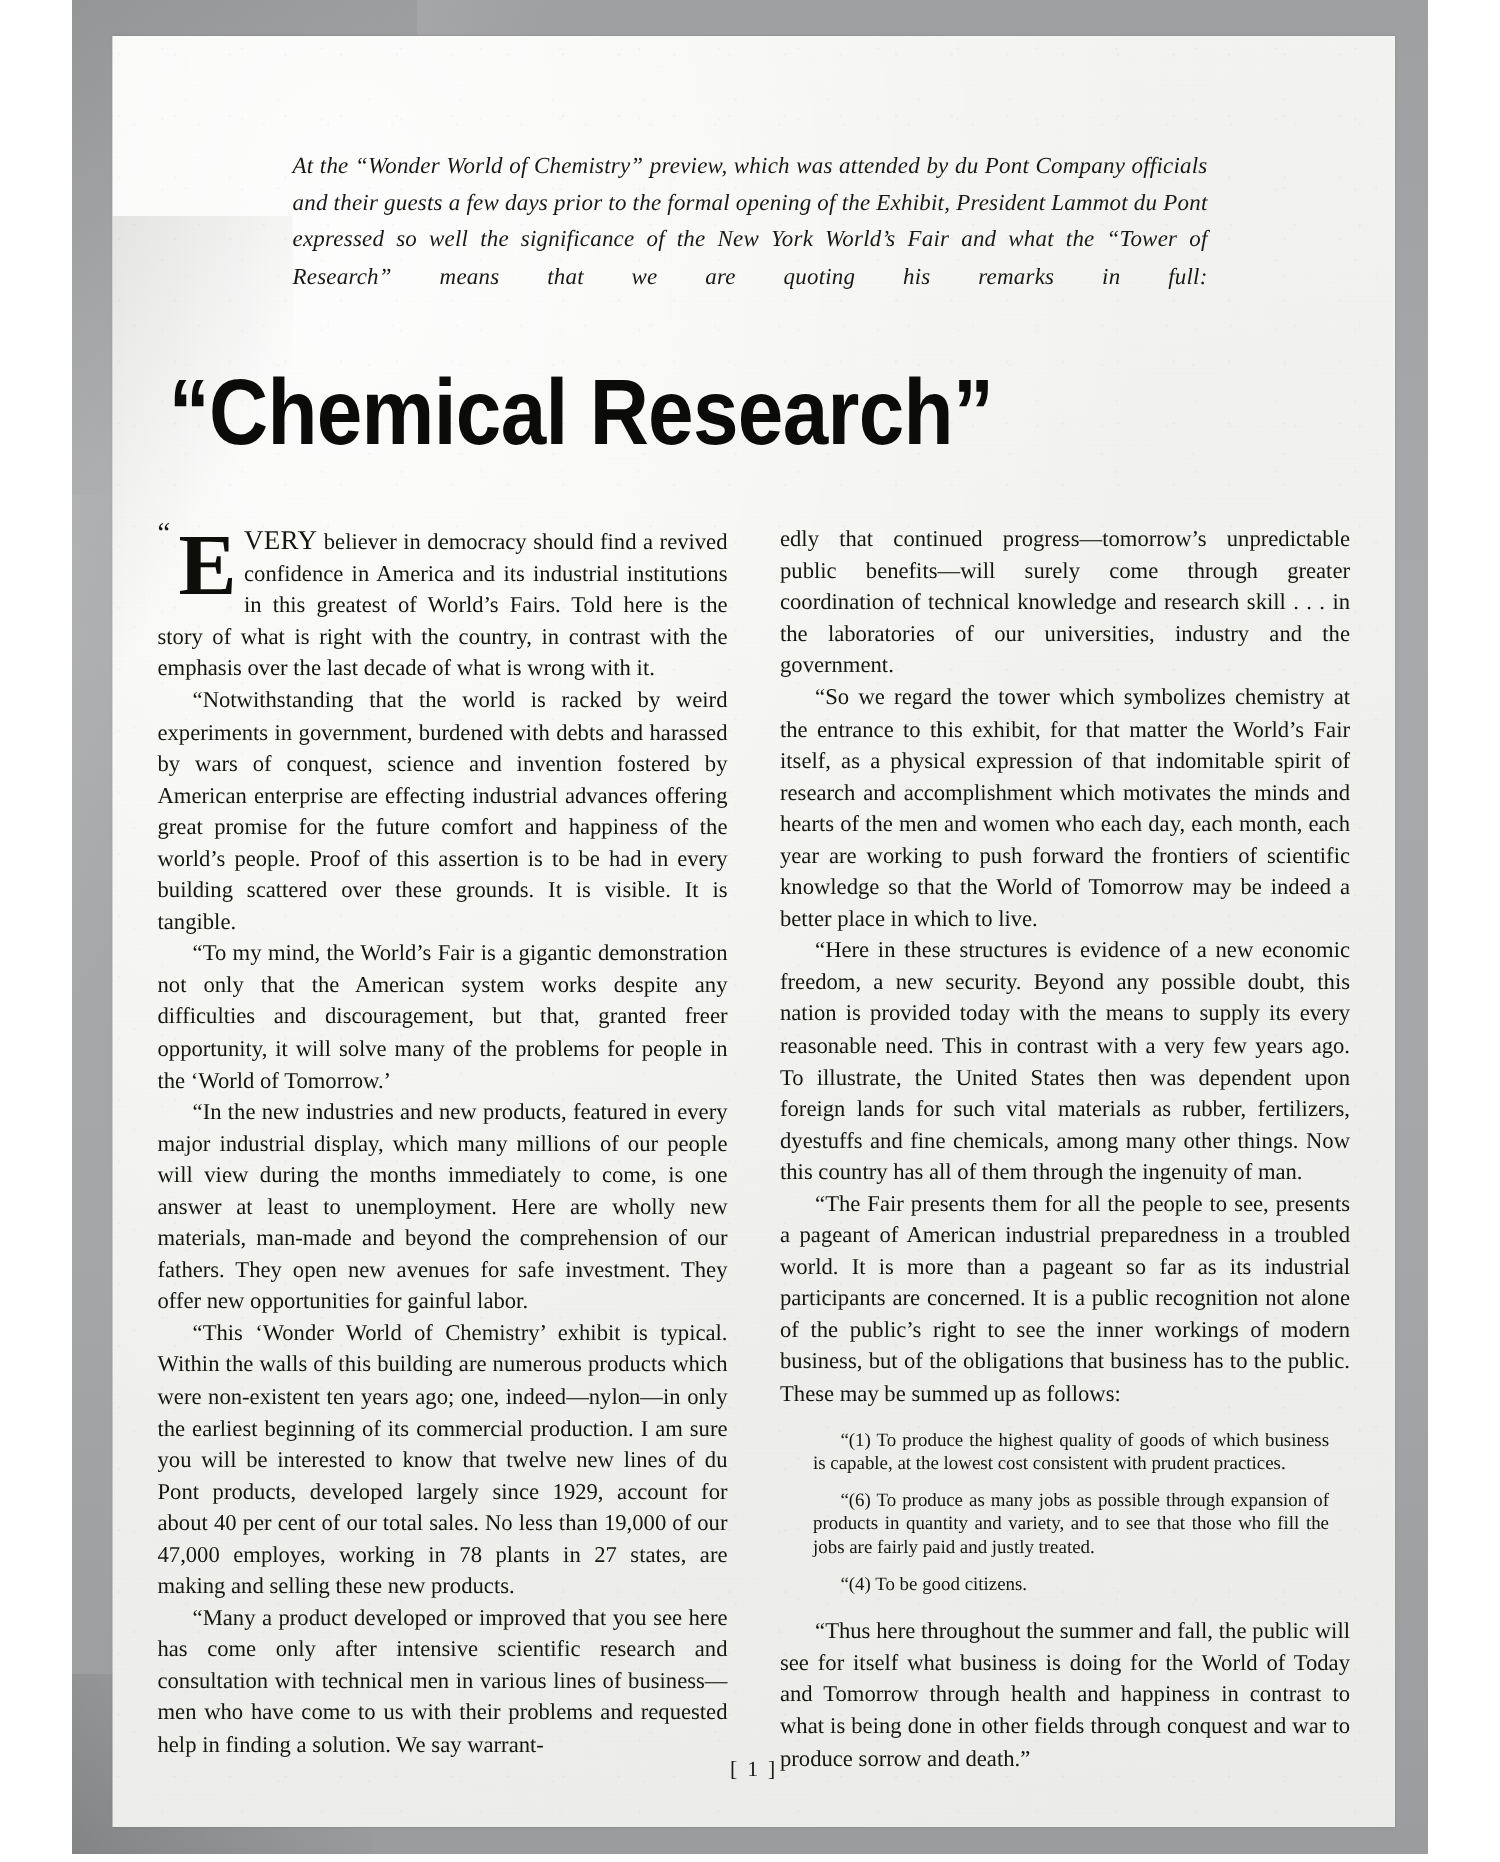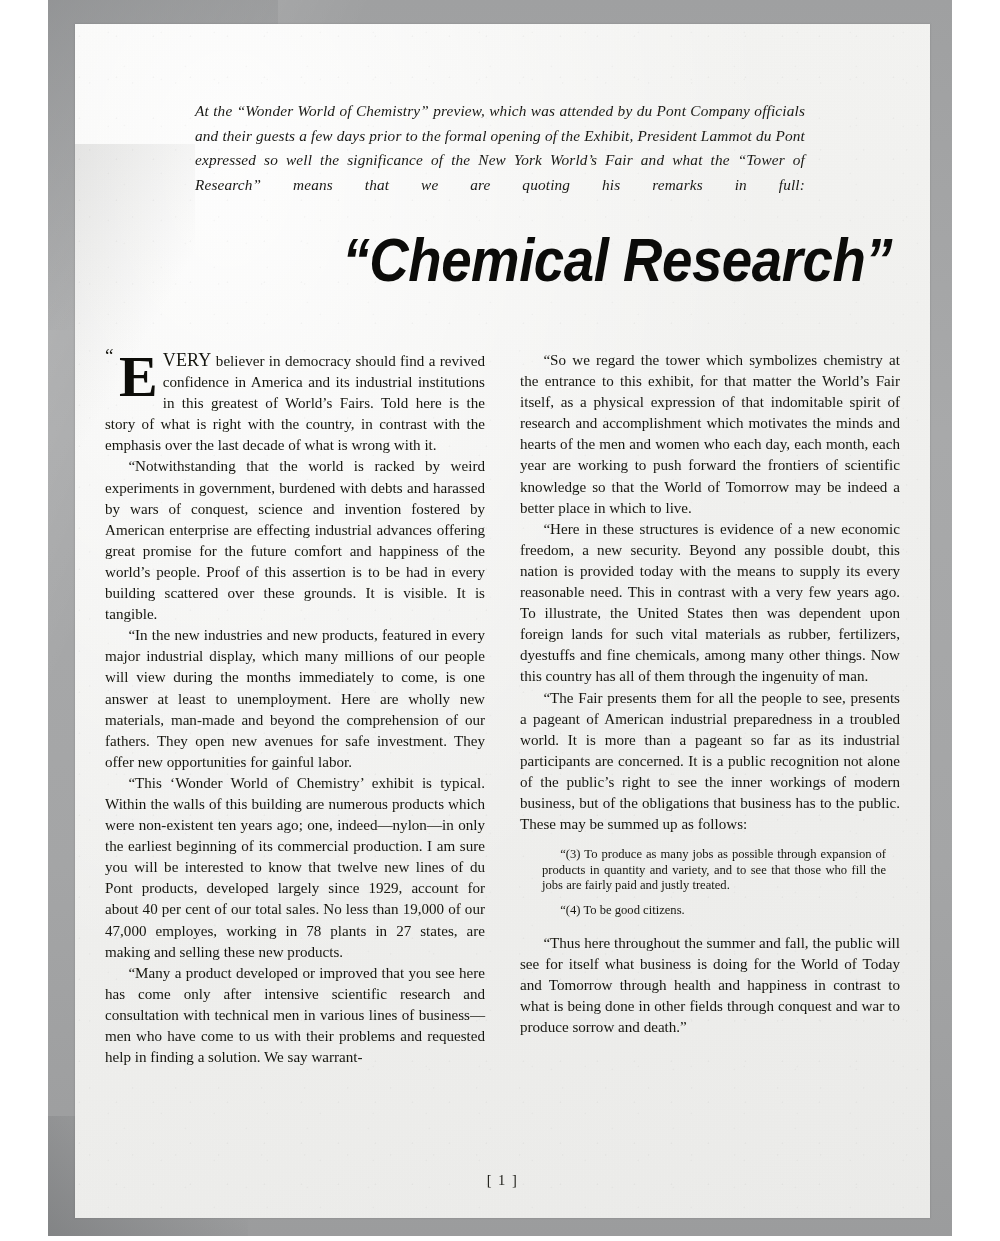--- a/index.html
+++ b/index.html
@@ -100,24 +100,23 @@
     text-align: justify;
     text-align-last: justify;
     letter-spacing: 0.15px;
     color: #191915;
   }
 
   
   #headline {
     position: absolute;
     left: 0;
-    top: 203px;
-    width: 855px;
-    text-align: right;
-    font-style: italic;
+    top: 219px;
+    width: 855px;
+    text-align: left;
   }
   #headline-text {
     display: inline-block;
     font-family: "Liberation Sans Narrow", "Liberation Sans", sans-serif;
     font-weight: bold;
     font-size: 62px;
     line-height: 66px;
     letter-spacing: -0.5px;
     transform: scaleX(0.88);
     transform-origin: center;
@@ -249,34 +248,37 @@
 
       <div id="columns">
 
         <div class="column" id="column-left">
           <p id="lead-para">
             <span id="lead-quote">“</span>
             <span id="drop-cap">E</span><span id="lead-smallcaps">VERY</span><span id="lead-rest"> believer in democracy should find a revived confidence in America and its industrial institutions in this greatest of World’s Fairs. Told here is the story of what is right with the country, in contrast with the emphasis over the last decade of what is wrong with it.</span>
           </p>
           <div id="left-col-paras">
               <p class="body-para">“Notwithstanding that the world is racked by weird experiments in government, burdened with debts and harassed by wars of conquest, science and invention fostered by American enterprise are effecting industrial advances offering great promise for the future comfort and happiness of the world’s people. Proof of this assertion is to be had in every building scattered over these grounds. It is visible. It is tangible.</p>
+              <p class="body-para">“To my mind, the World’s Fair is a gigantic demonstration not only that the American system works despite any difficulties and discouragement, but that, granted freer opportunity, it will solve many of the problems for people in the ‘World of Tomorrow.’</p>
               <p class="body-para">“In the new industries and new products, featured in every major industrial display, which many millions of our people will view during the months immediately to come, is one answer at least to unemployment. Here are wholly new materials, man-made and beyond the comprehension of our fathers. They open new avenues for safe investment. They offer new opportunities for gainful labor.</p>
               <p class="body-para">“This ‘Wonder World of Chemistry’ exhibit is typical. Within the walls of this building are numerous products which were non-existent ten years ago; one, indeed—nylon—in only the earliest beginning of its commercial production. I am sure you will be interested to know that twelve new lines of du Pont products, developed largely since 1929, account for about 40 per cent of our total sales. No less than 19,000 of our 47,000 employes, working in 78 plants in 27 states, are making and selling these new products.</p>
               <p class="body-para">“Many a product developed or improved that you see here has come only after intensive scientific research and consultation with technical men in various lines of business—men who have come to us with their problems and requested help in finding a solution. We say warrant-</p>
             </div>
         </div>
 
         <div class="column" id="column-right">
           <div id="right-col-paras-top">
+              <p class="body-para no-indent">edly that continued progress—tomorrow’s unpredictable public benefits—will surely come through greater coordination of technical knowledge and research skill . . . in the laboratories of our universities, industry and the government.</p>
               <p class="body-para">“So we regard the tower which symbolizes chemistry at the entrance to this exhibit, for that matter the World’s Fair itself, as a physical expression of that indomitable spirit of research and accomplishment which motivates the minds and hearts of the men and women who each day, each month, each year are working to push forward the frontiers of scientific knowledge so that the World of Tomorrow may be indeed a better place in which to live.</p>
               <p class="body-para">“Here in these structures is evidence of a new economic freedom, a new security. Beyond any possible doubt, this nation is provided today with the means to supply its every reasonable need. This in contrast with a very few years ago. To illustrate, the United States then was dependent upon foreign lands for such vital materials as rubber, fertilizers, dyestuffs and fine chemicals, among many other things. Now this country has all of them through the ingenuity of man.</p>
               <p class="body-para">“The Fair presents them for all the people to see, presents a pageant of American industrial preparedness in a troubled world. It is more than a pageant so far as its industrial participants are concerned. It is a public recognition not alone of the public’s right to see the inner workings of modern business, but of the obligations that business has to the public. These may be summed up as follows:</p>
             </div>
           <div id="numbered-list">
-              <p class="numbered-item">“(3) To produce as many jobs as possible through expansion of products in quantity and variety, and to see that those who fill the jobs are fairly paid and justly treated.</p>
+              <p class="numbered-item">“(1) To produce the highest quality of goods of which business is capable, at the lowest cost consistent with prudent practices.</p>
+              <p class="numbered-item">“(6) To produce as many jobs as possible through expansion of products in quantity and variety, and to see that those who fill the jobs are fairly paid and justly treated.</p>
               <p class="numbered-item">“(4) To be good citizens.</p>
             </div>
           <div id="right-col-paras-bottom">
               <p class="body-para">“Thus here throughout the summer and fall, the public will see for itself what business is doing for the World of Today and Tomorrow through health and happiness in contrast to what is being done in other fields through conquest and war to produce sorrow and death.”</p>
             </div>
         </div>
 
       </div>
 
       <div id="folio">[ 1 ]</div>

